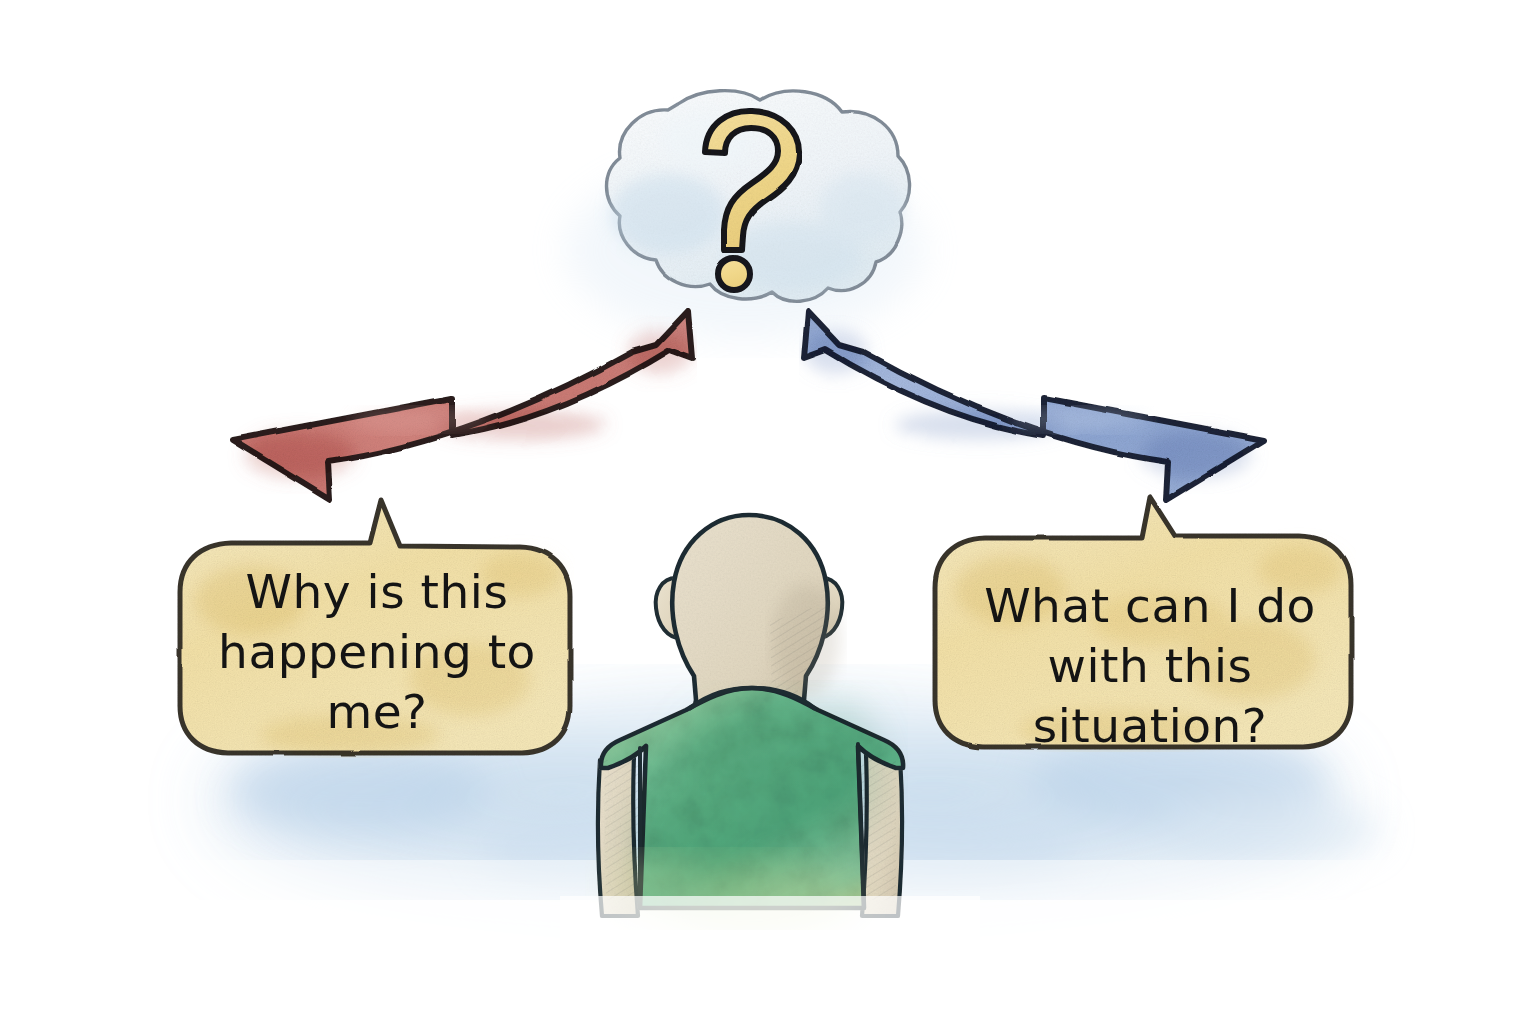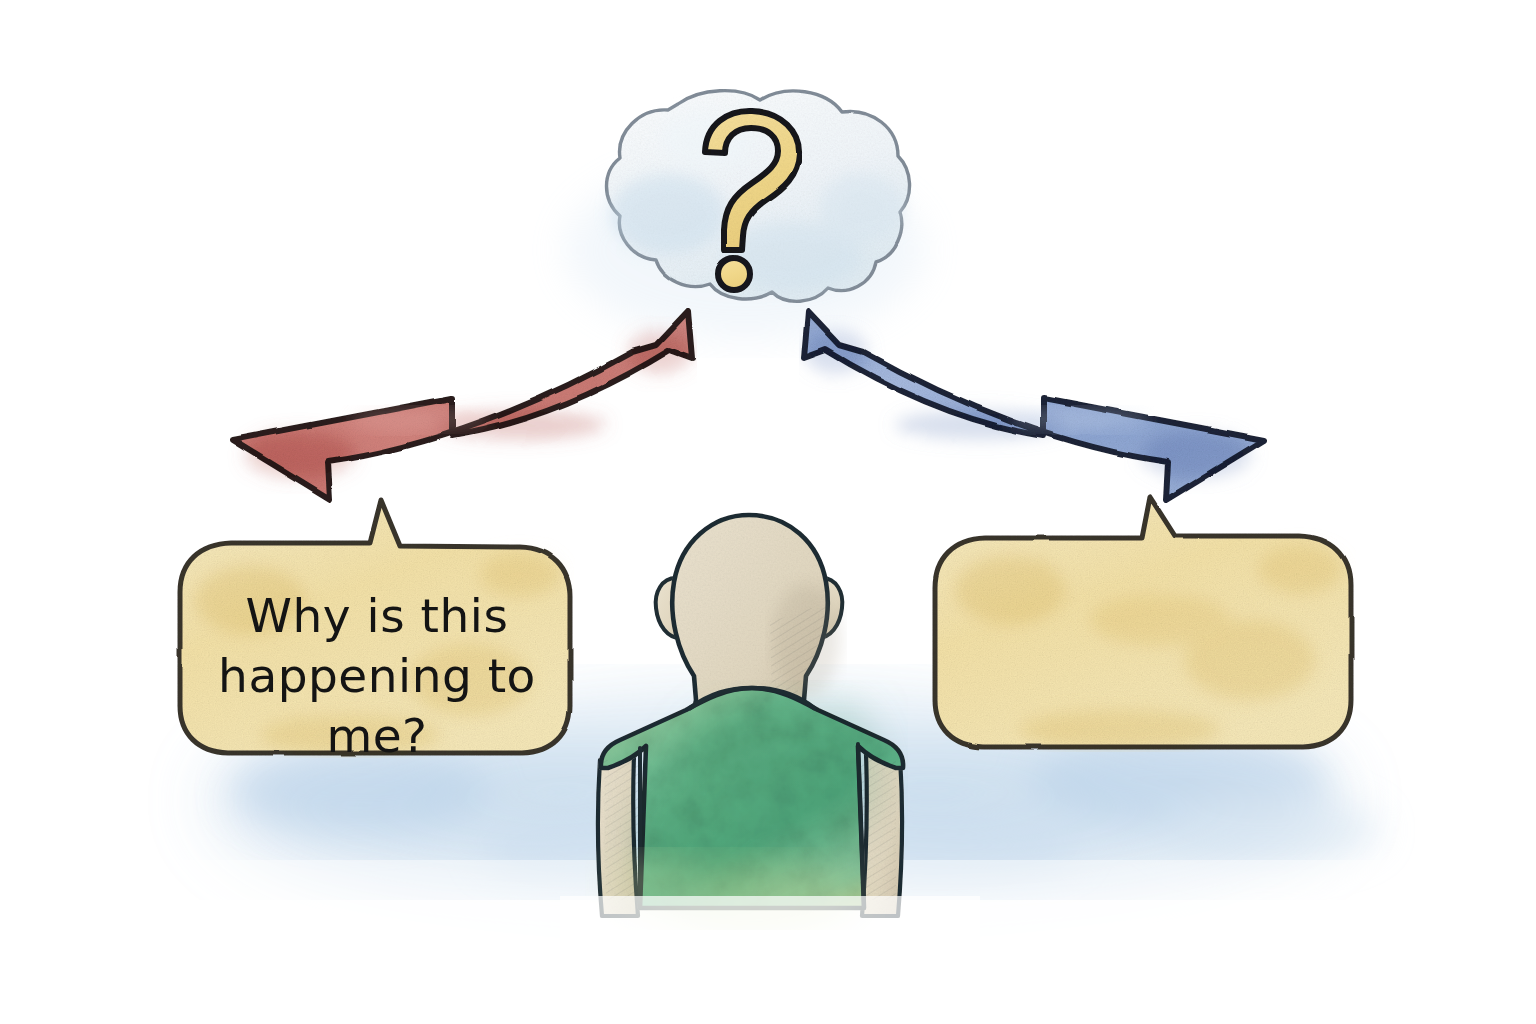--- a/index.html
+++ b/index.html
@@ -31,21 +31,21 @@
     font-family: "DejaVu Sans", sans-serif;
     font-size: 47px;
     line-height: 1.28;
     letter-spacing: 0.5px;
     white-space: pre-line;
     pointer-events: none;
     user-select: none;
   }
   #bubble-left-text {
     left: 186px;
-    top: 586px;
+    top: 562px;
     width: 382px;
   }
   #bubble-right-text {
     left: 934px;
     top: 576px;
     width: 432px;
   }
 </style>
 </head>
 <body>
@@ -391,14 +391,16 @@
         <ellipse cx="1300" cy="570" rx="42" ry="24" fill="#e9d495"></ellipse>
         <ellipse cx="1160" cy="620" rx="70" ry="26" fill="#ecd89c"></ellipse>
       </g>
     </g>
 
   </svg>
 
   <div class="bubble-text" id="bubble-left-text">Why is this
 happening to me?</div>
 
+  <div class="bubble-text" id="bubble-right-text">What can I do
+with this situation?</div>
 
 </div>
 
 </body></html>

